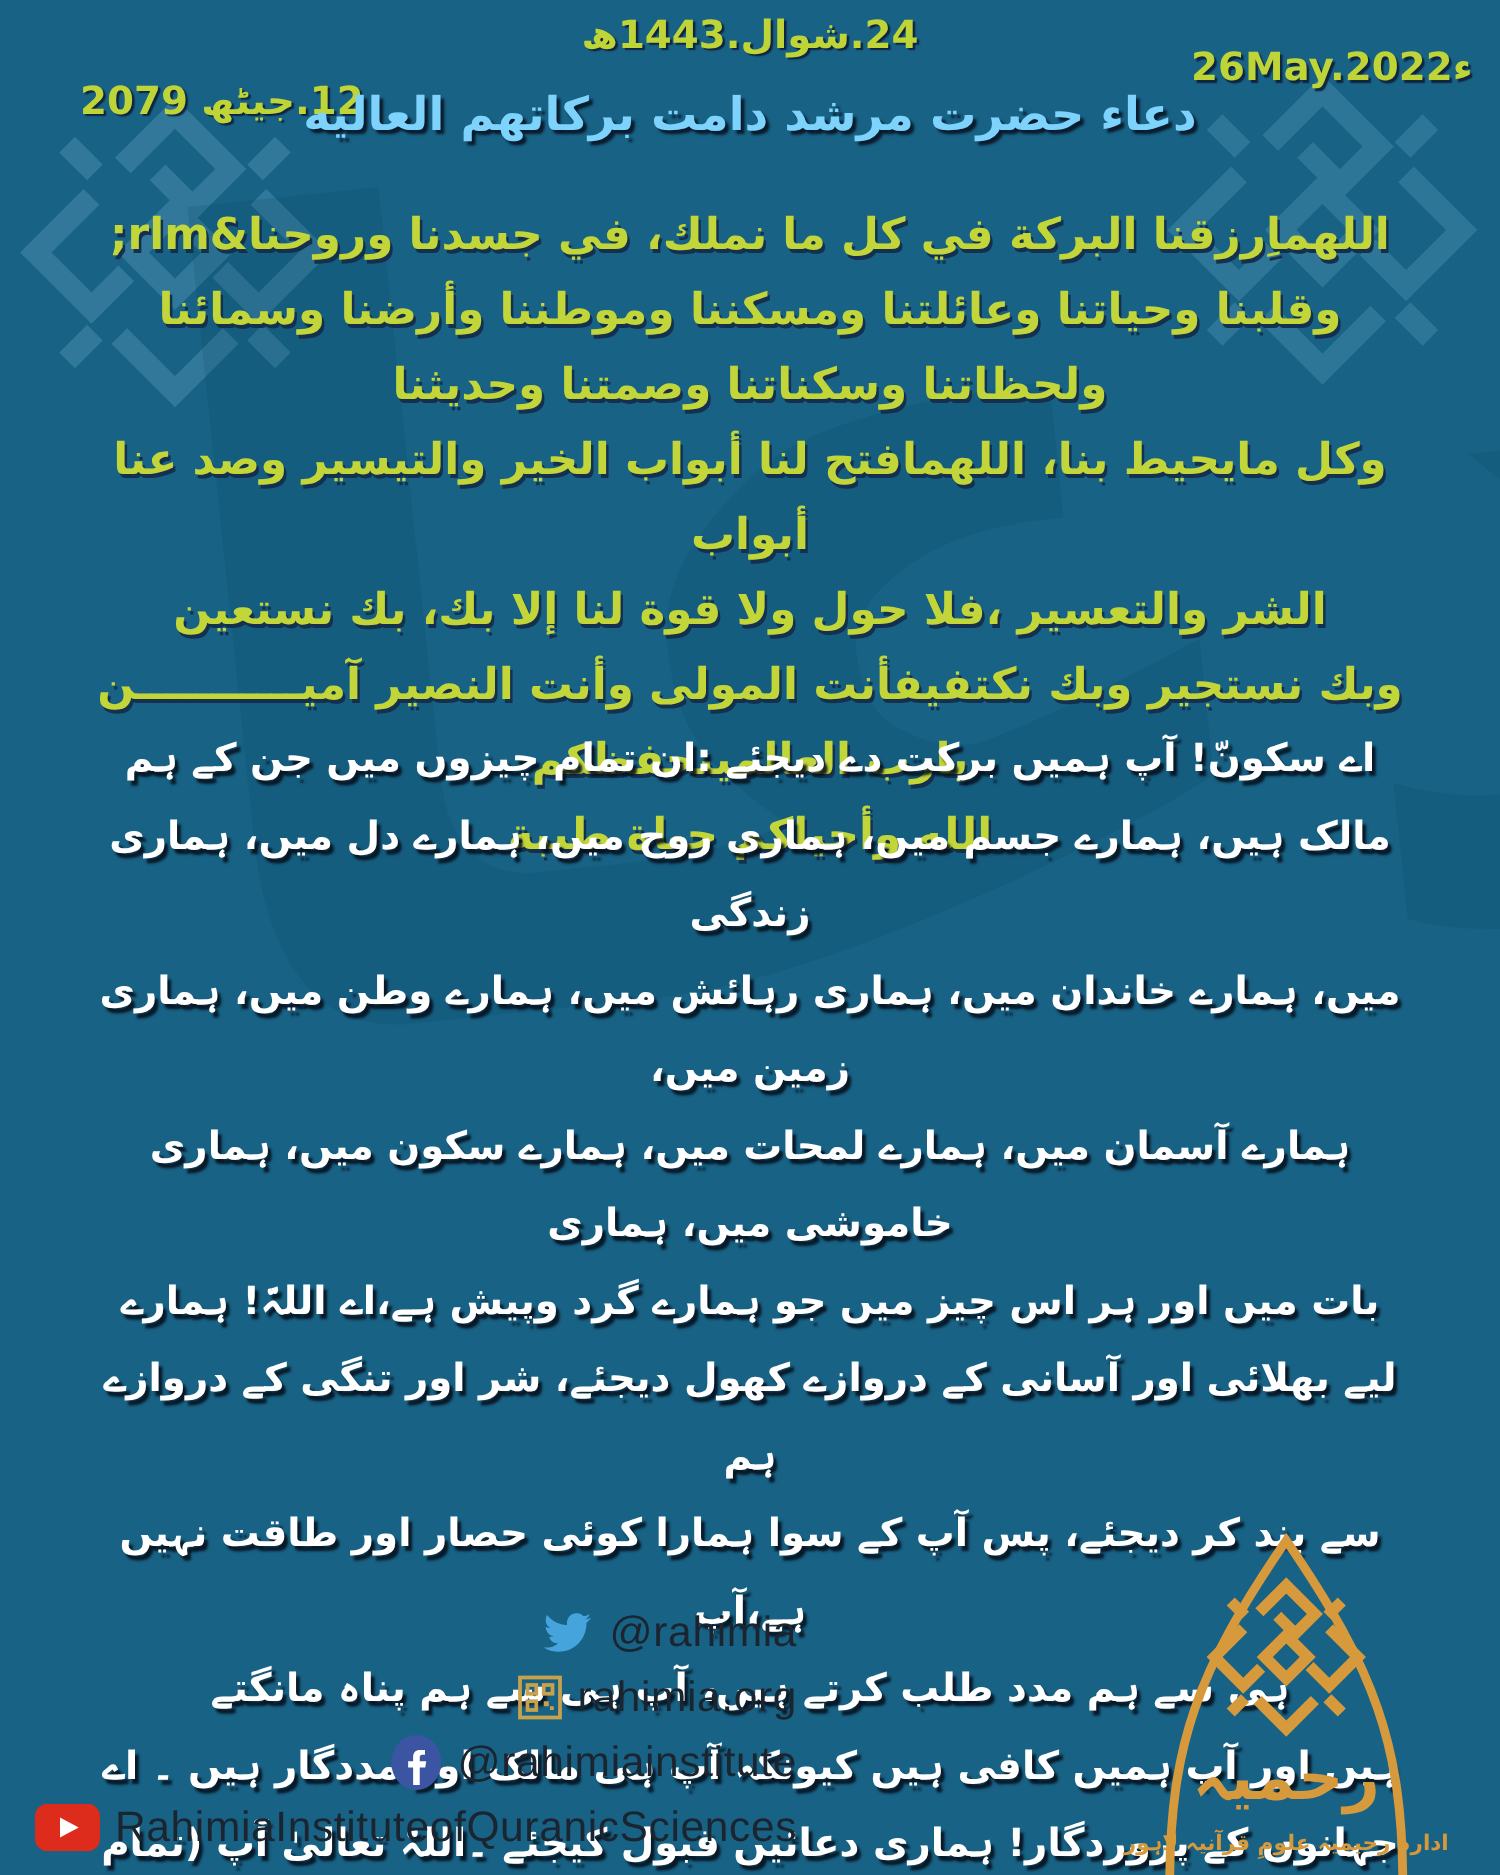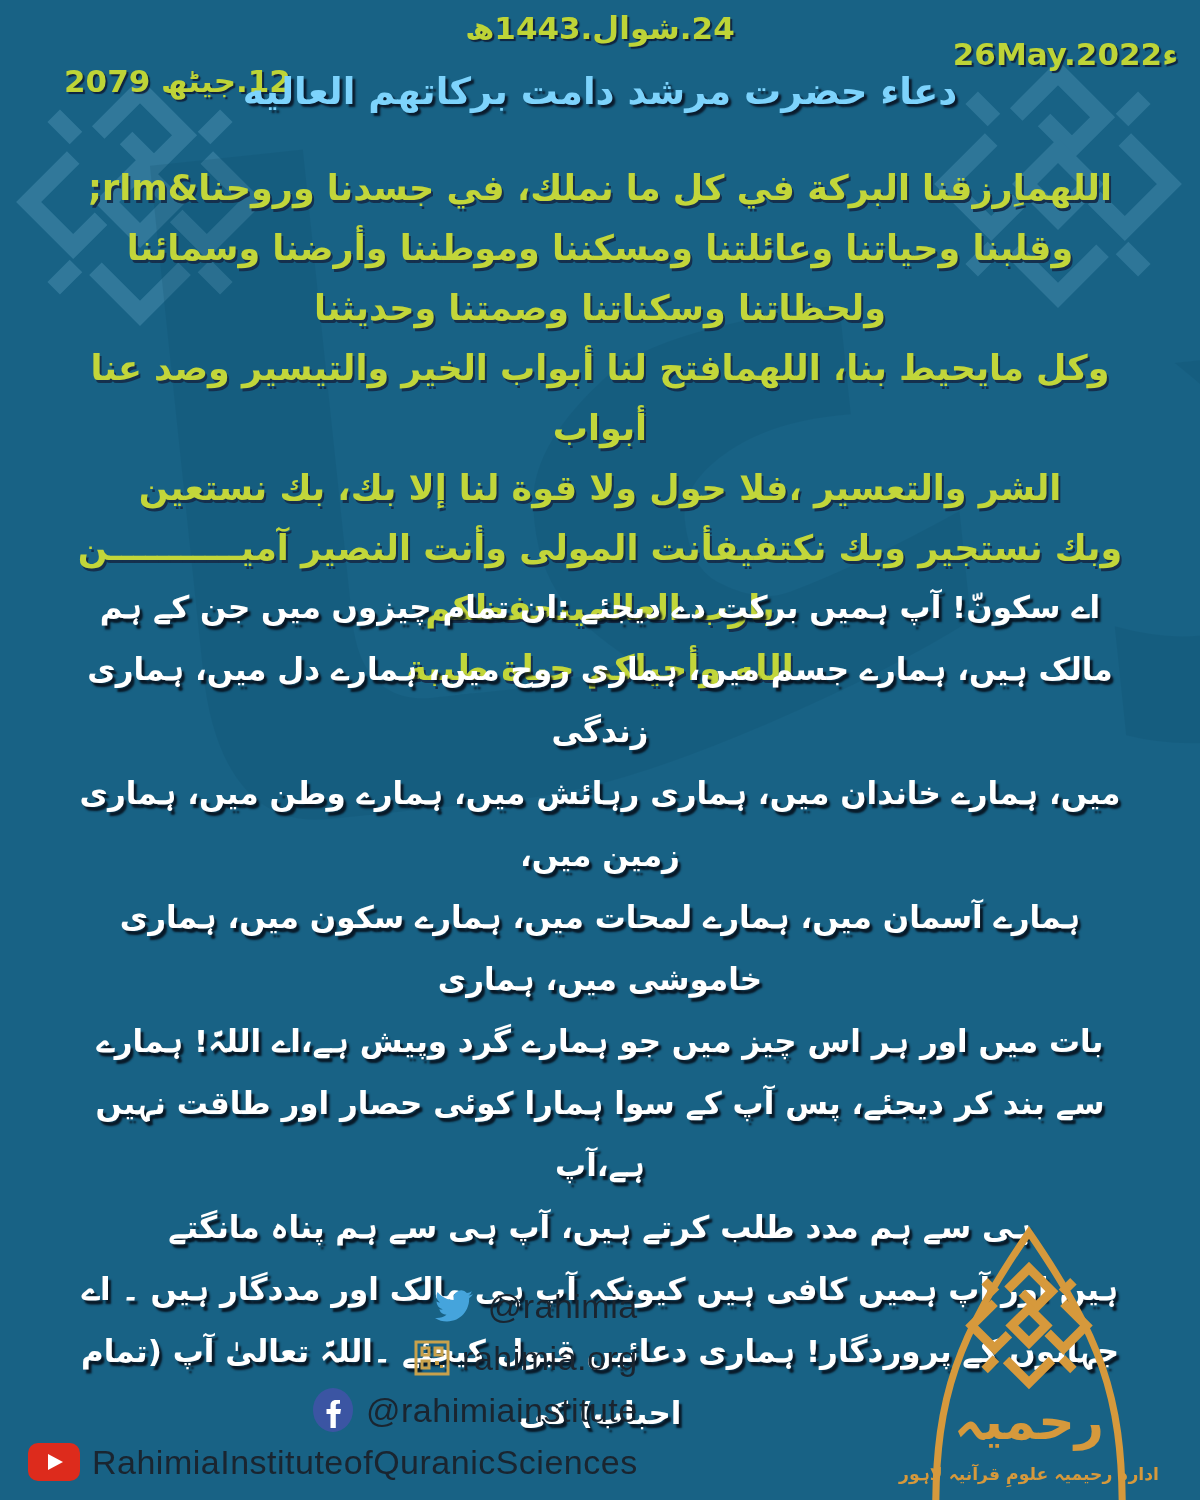--- a/index.html
+++ b/index.html
@@ -107,20 +107,21 @@
     <div>وبك نستجير وبك نكتفيفأنت المولى وأنت النصير آميـــــــــــن يارب العالمينحفظكم</div>
     <div>الله وأحياكم حياة طيبة</div>
   </div>
 
   <div class="urdu">
     <div>اے سکونّ! آپ ہمیں برکت دے دیجئے :ان تمام چیزوں میں جن کے ہم</div>
     <div>مالک ہیں، ہمارے جسم میں، ہماری روح میں، ہمارے دل میں، ہماری زندگی</div>
     <div>میں، ہمارے خاندان میں، ہماری رہائش میں، ہمارے وطن میں، ہماری زمین میں،</div>
     <div>ہمارے آسمان میں، ہمارے لمحات میں، ہمارے سکون میں، ہماری خاموشی میں، ہماری</div>
     <div>بات میں اور ہر اس چیز میں جو ہمارے گرد وپیش ہے،اے اللہّ! ہمارے</div>
+    <div>لیے بھلائی اور آسانی کے دروازے کھول دیجئے، شر اور تنگی کے دروازے ہم</div>
     <div>سے بند کر دیجئے، پس آپ کے سوا ہمارا کوئی حصار اور طاقت نہیں ہے،آپ</div>
     <div>ہی سے ہم مدد طلب کرتے ہیں، آپ ہی سے ہم پناہ مانگتے</div>
     <div>ہیں اور آپ ہمیں کافی ہیں کیونکہ آپ ہی مالک اور مددگار ہیں ۔ اے</div>
     <div>جہانوں کے پروردگار! ہماری دعائیں قبول کیجئے ۔اللہّ تعالیٰ آپ (تمام احباب) کی</div>
 
   </div>
 
   <div class="social">
 
     <div class="social-row">

